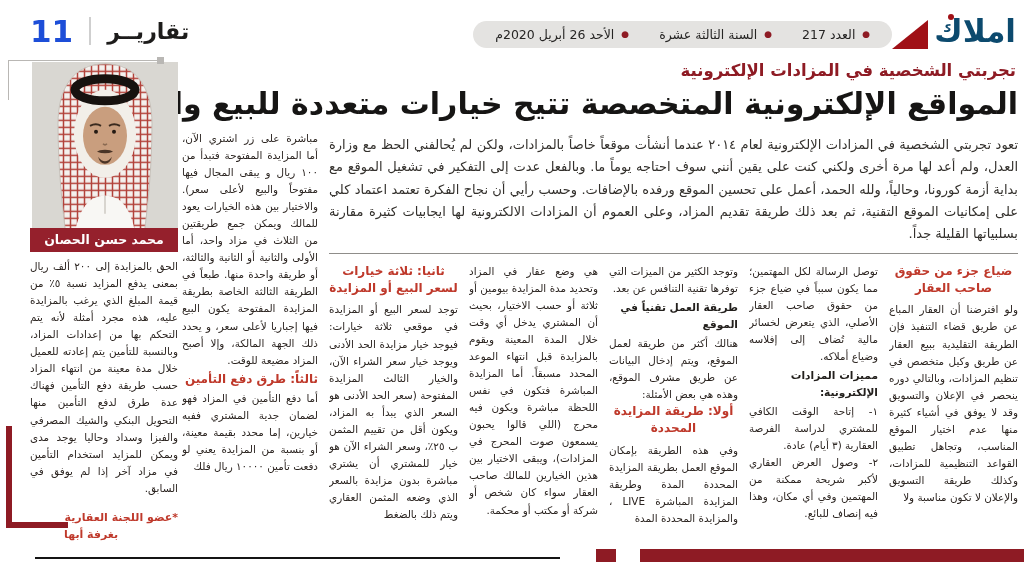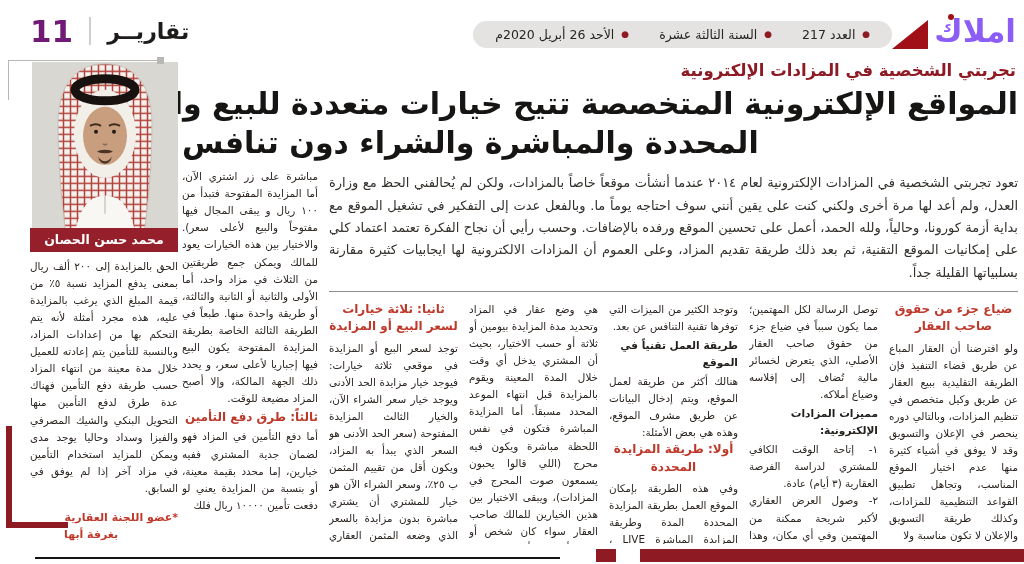--- a/index.html
+++ b/index.html
@@ -14,39 +14,39 @@
   }
   
   .masthead{
     height:56px;
     display:flex;align-items:center;
     padding:6px 8px 0 30px;
     box-sizing:border-box;
   }
   .logo-wrap{position:relative;display:flex;align-items:flex-end;}
   .logo-text{
-    font-size:31px;font-weight:bold;color:#8b5cf6;letter-spacing:1px;line-height:1;
+    font-size:31px;font-weight:bold;color:#0c4a6e;letter-spacing:1px;line-height:1;
   }
   .logo-dot{
     position:absolute;top:-2px;left:14px;width:6px;height:6px;border-radius:50%;
     background:#a01016;
   }
   .logo-flag{margin:8px 6px 2px 0;}
   .meta-pill{
     display:flex;align-items:center;gap:30px;
     background:#e4e3e1;border-radius:14px;
     height:27px;padding:0 22px;margin-top:6px;
     white-space:nowrap;
   }
   .meta-item{display:flex;align-items:center;gap:7px;font-size:12.5px;color:#262524;}
   .meta-bullet{color:#8e1b24;font-size:9px;line-height:1;}
   .masthead-spacer{flex:1;}
   .section-label{font-size:22px;font-weight:bold;color:#1d1c1b;letter-spacing:0.5px;}
   .masthead-vdiv{width:2px;height:28px;background:#cfcfcf;margin:0 16px;}
-  .page-number{font-size:31px;font-weight:bold;color:#701a75;line-height:1;}
+  .page-number{font-size:31px;font-weight:bold;color:#1d4ed8;line-height:1;}
   
   .main{
     display:flex;
     height:488px;
     padding:0 6px 0 30px;
     box-sizing:border-box;
     overflow:hidden;
   }
   .article-region{flex:1;min-width:0;display:flex;flex-direction:column;justify-content:space-between;}
   .kicker{
@@ -136,21 +136,20 @@
     <div class="masthead-vdiv"></div>
     <div class="page-number">11</div>
   </header>
 
   <div class="main">
 
     <div class="article-region">
       <div class="kicker">تجربتي الشخصية في المزادات الإلكترونية</div>
       <h1 class="headline">
         <div class="hl1">المواقع الإلكترونية المتخصصة تتيح خيارات متعددة للبيع والمزايدة</div>
-        <div class="hl2">المحددة والمباشرة والشراء دون تنافس</div>
       </h1>
 
       <div class="body-row">
 
         <div class="region-a">
           <p class="intro">تعود تجربتي الشخصية في المزادات الإلكترونية لعام ٢٠١٤ عندما أنشأت موقعاً خاصاً بالمزادات، ولكن لم يُحالفني الحظ مع وزارة العدل، ولم أعد لها مرة أخرى ولكني كنت على يقين أنني سوف احتاجه يوماً ما.  وبالفعل عدت إلى التفكير في تشغيل الموقع مع بداية أزمة كورونا، وحالياً، ولله الحمد، أعمل على تحسين الموقع ورفده بالإضافات. وحسب رأيي أن نجاح الفكرة تعتمد اعتماد كلي على إمكانيات الموقع التقنية، ثم بعد ذلك طريقة تقديم المزاد، وعلى العموم أن المزادات الالكترونية لها ايجابيات كثيرة مقارنة بسلبياتها القليلة جداً.</p>
           <hr class="intro-rule">
           <div class="cols">
 
             <div class="col">

